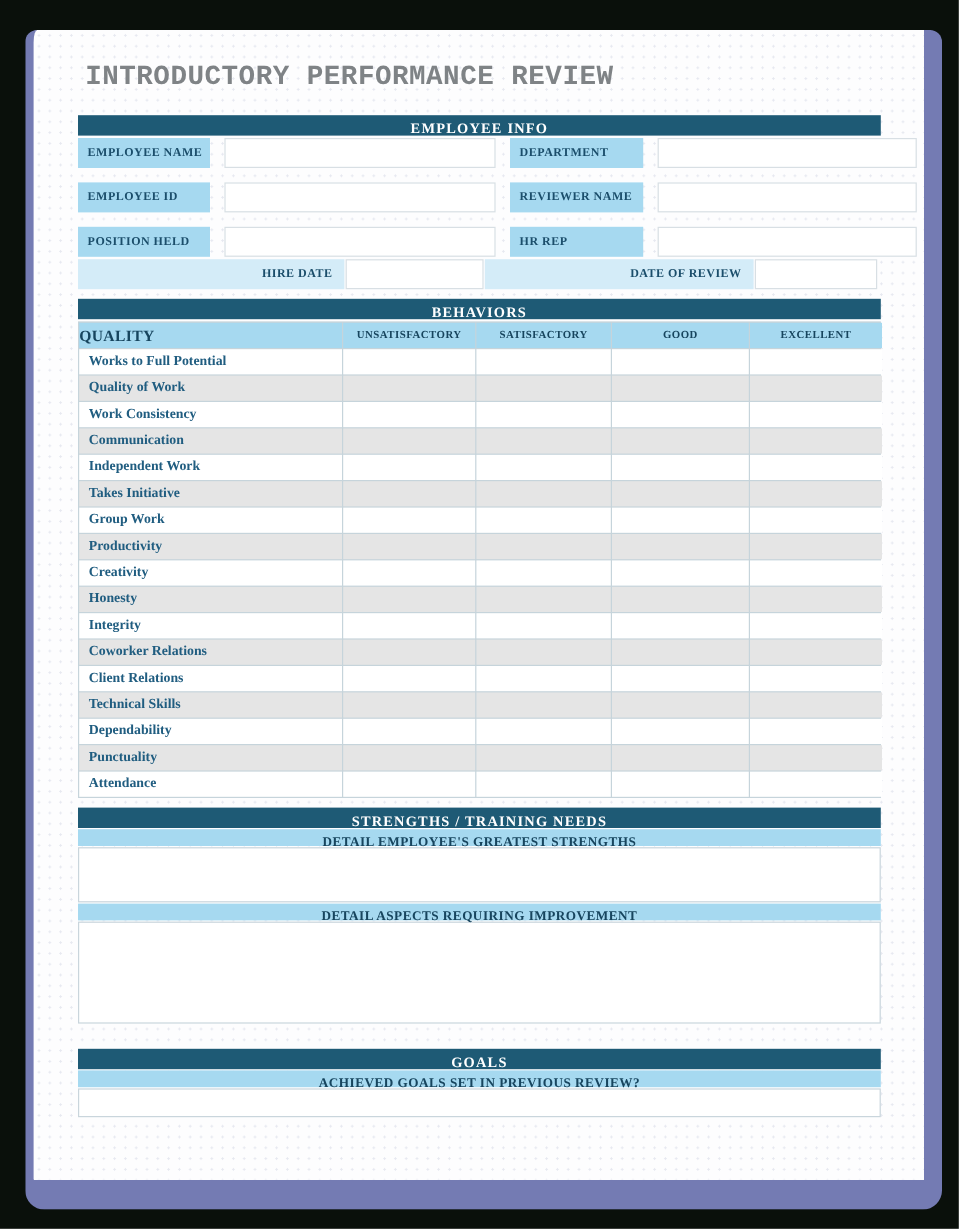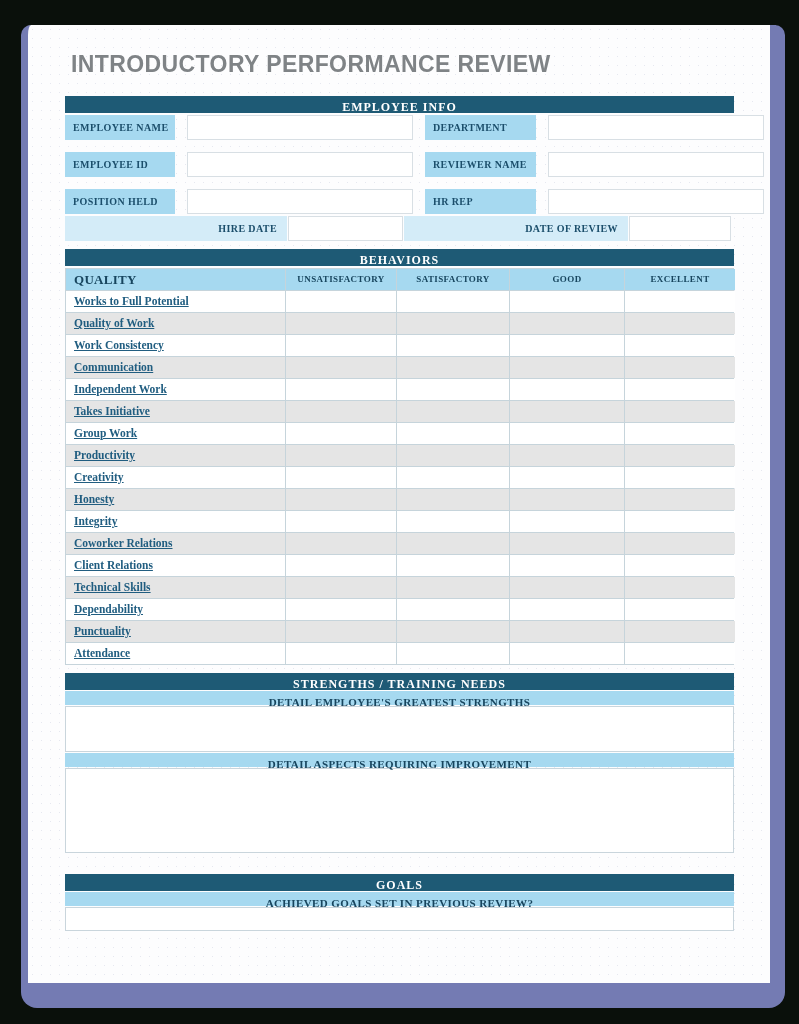--- a/index.html
+++ b/index.html
@@ -17,21 +17,21 @@
     background-color: #fdfdfe;
     background-image: radial-gradient(#e6e8f0 0.8px, transparent 1px);
     background-size: 9px 9px;
     border-left: 7px solid #747bb3;
     border-right: 15px solid #747bb3;
     border-bottom: 25px solid #747bb3;
     border-radius: 10px 10px 16px 16px;
     padding: 25px 36px 0 37px;
   }
   h1.title {
-    font-family: Liberation Sans, sans-serif;
+    font-family: Liberation Mono, monospace;
     font-size: 23px;
     font-weight: bold;
     color: #7f8386;
     letter-spacing: 0.4px;
     line-height: 28px;
     margin: 0 0 18px 6px;
     white-space: nowrap;
   }
   .sec-header {
     height: 17px; line-height: 22px;
@@ -104,35 +104,33 @@
     text-align: center;
     font-size: 9px;
     letter-spacing: 0.4px;
     line-height: 21px;
     white-space: nowrap;
     overflow: hidden;
   }
   .bhv-grid .hcell.quality {
     text-align: left;
     font-size: 13px;
-    padding-left: 8px;
     letter-spacing: 0.3px;
   }
   .bcell {
     background: #ffffff;
     line-height: 21px;
   }
   .bcell.rowlabel {
     color: #205d80;
     font-weight: bold;
     font-size: 11.5px;
     padding-left: 8px;
     white-space: nowrap;
     overflow: hidden;
-    text-decoration: underline;
   }
   .bcell.stripe { background: #e5e5e5; }
   
   .sub-bar {
     height: 14px; line-height: 22px;
     background: #a6d9f0;
     color: #17455e;
     text-align: center;
     font-weight: bold;
     font-size: 11px;

